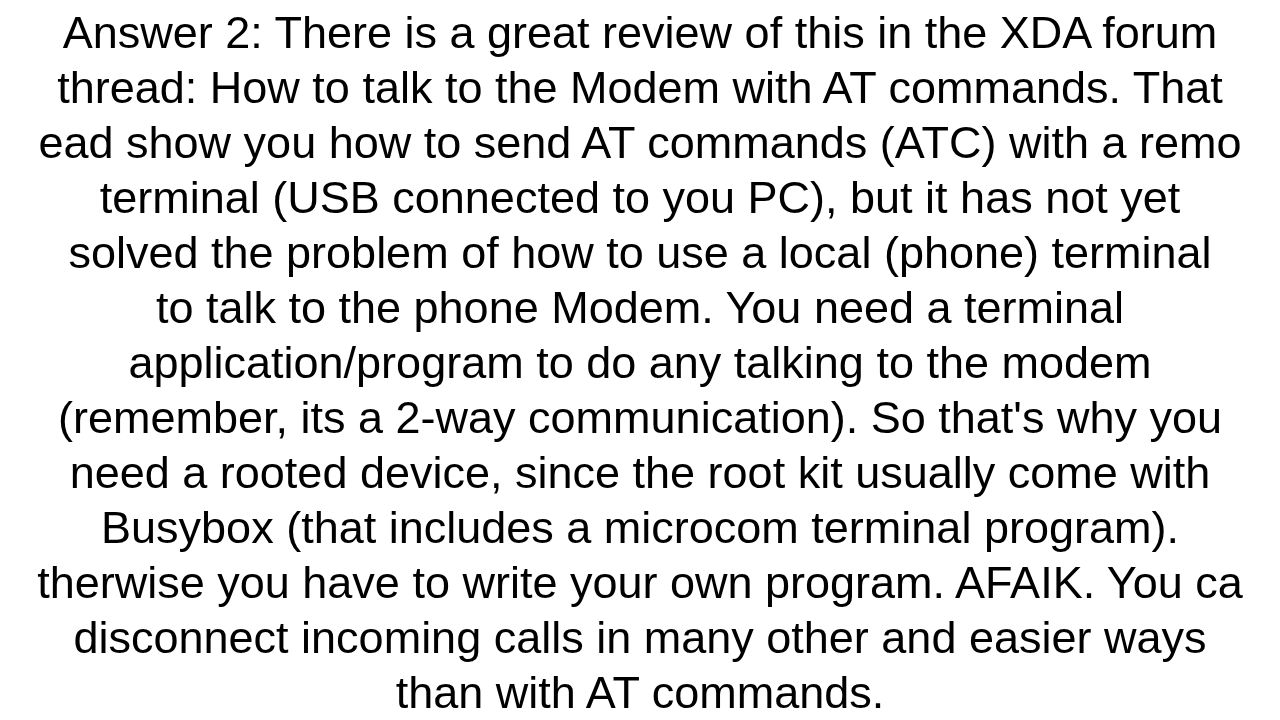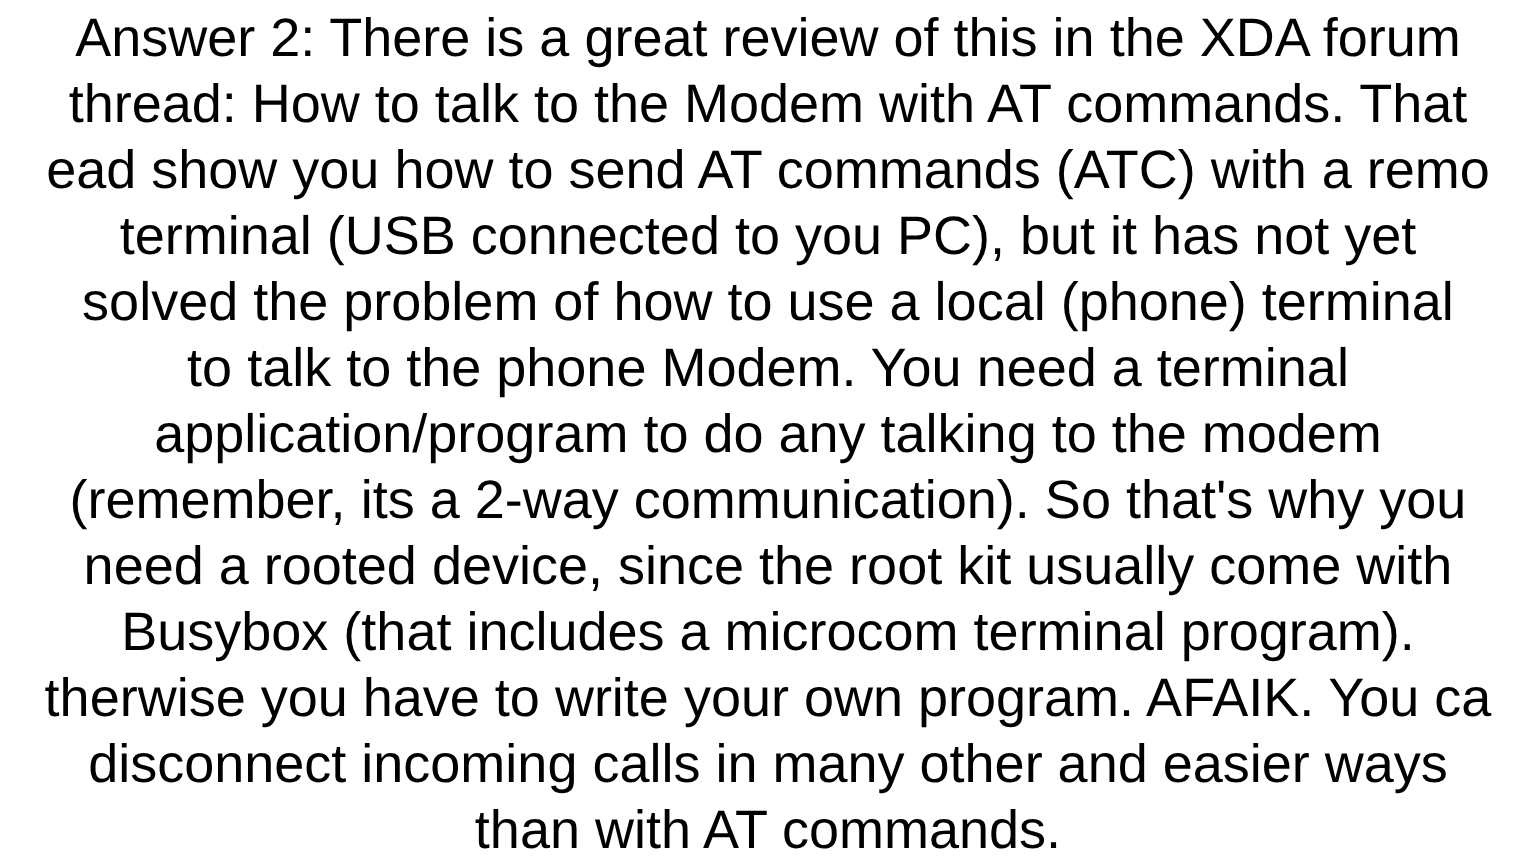--- a/index.html
+++ b/index.html
@@ -8,21 +8,21 @@
     width: 1280px;
     height: 720px;
     overflow: hidden;
     background: #ffffff;
     font-family: Arial, Helvetica, sans-serif;
   }
   .container {
     width: 100%;
     height: 100%;
     display: flex;
-    align-items: flex-start;
+    align-items: center;
     justify-content: center;
   }
   .text-block {
     text-align: center;
     color: #000000;
     font-size: 45px;
     line-height: 55px;
     font-weight: 400;
     white-space: pre-line;
     padding-top: 4px;

